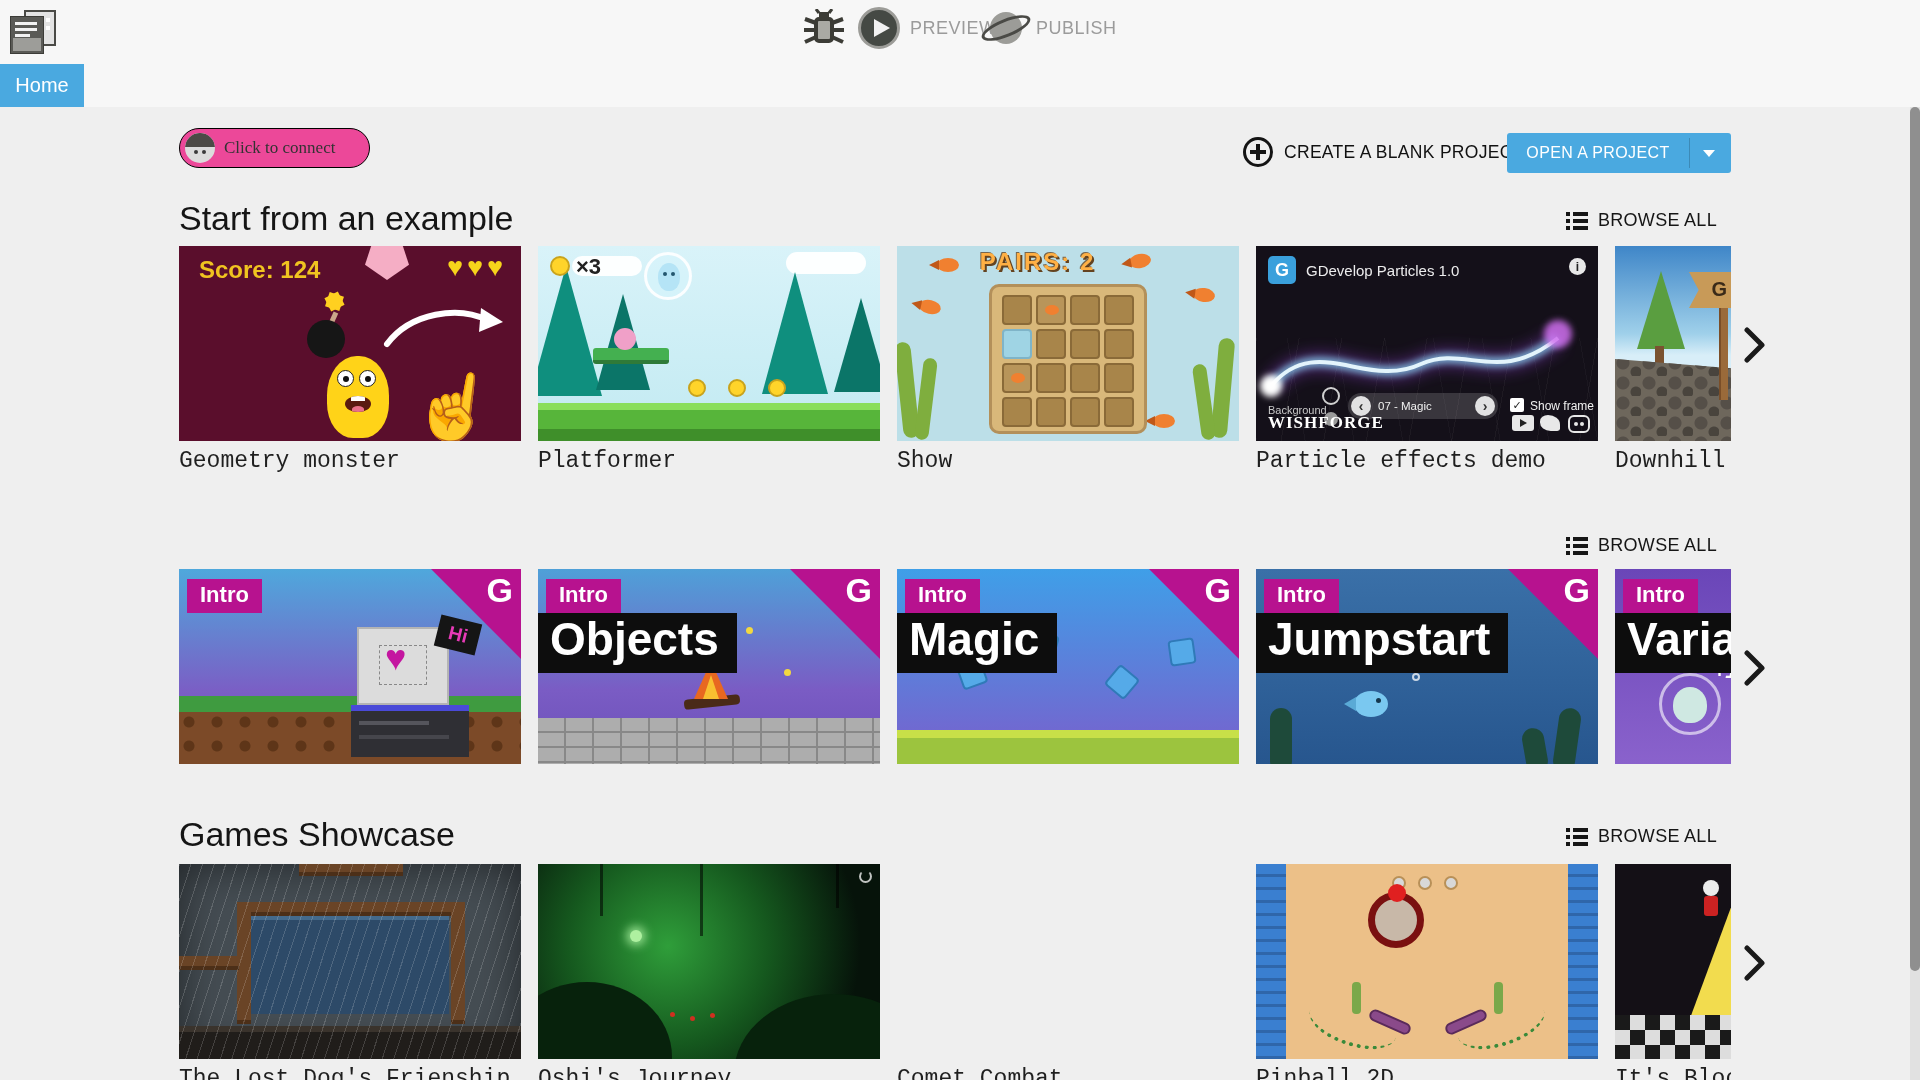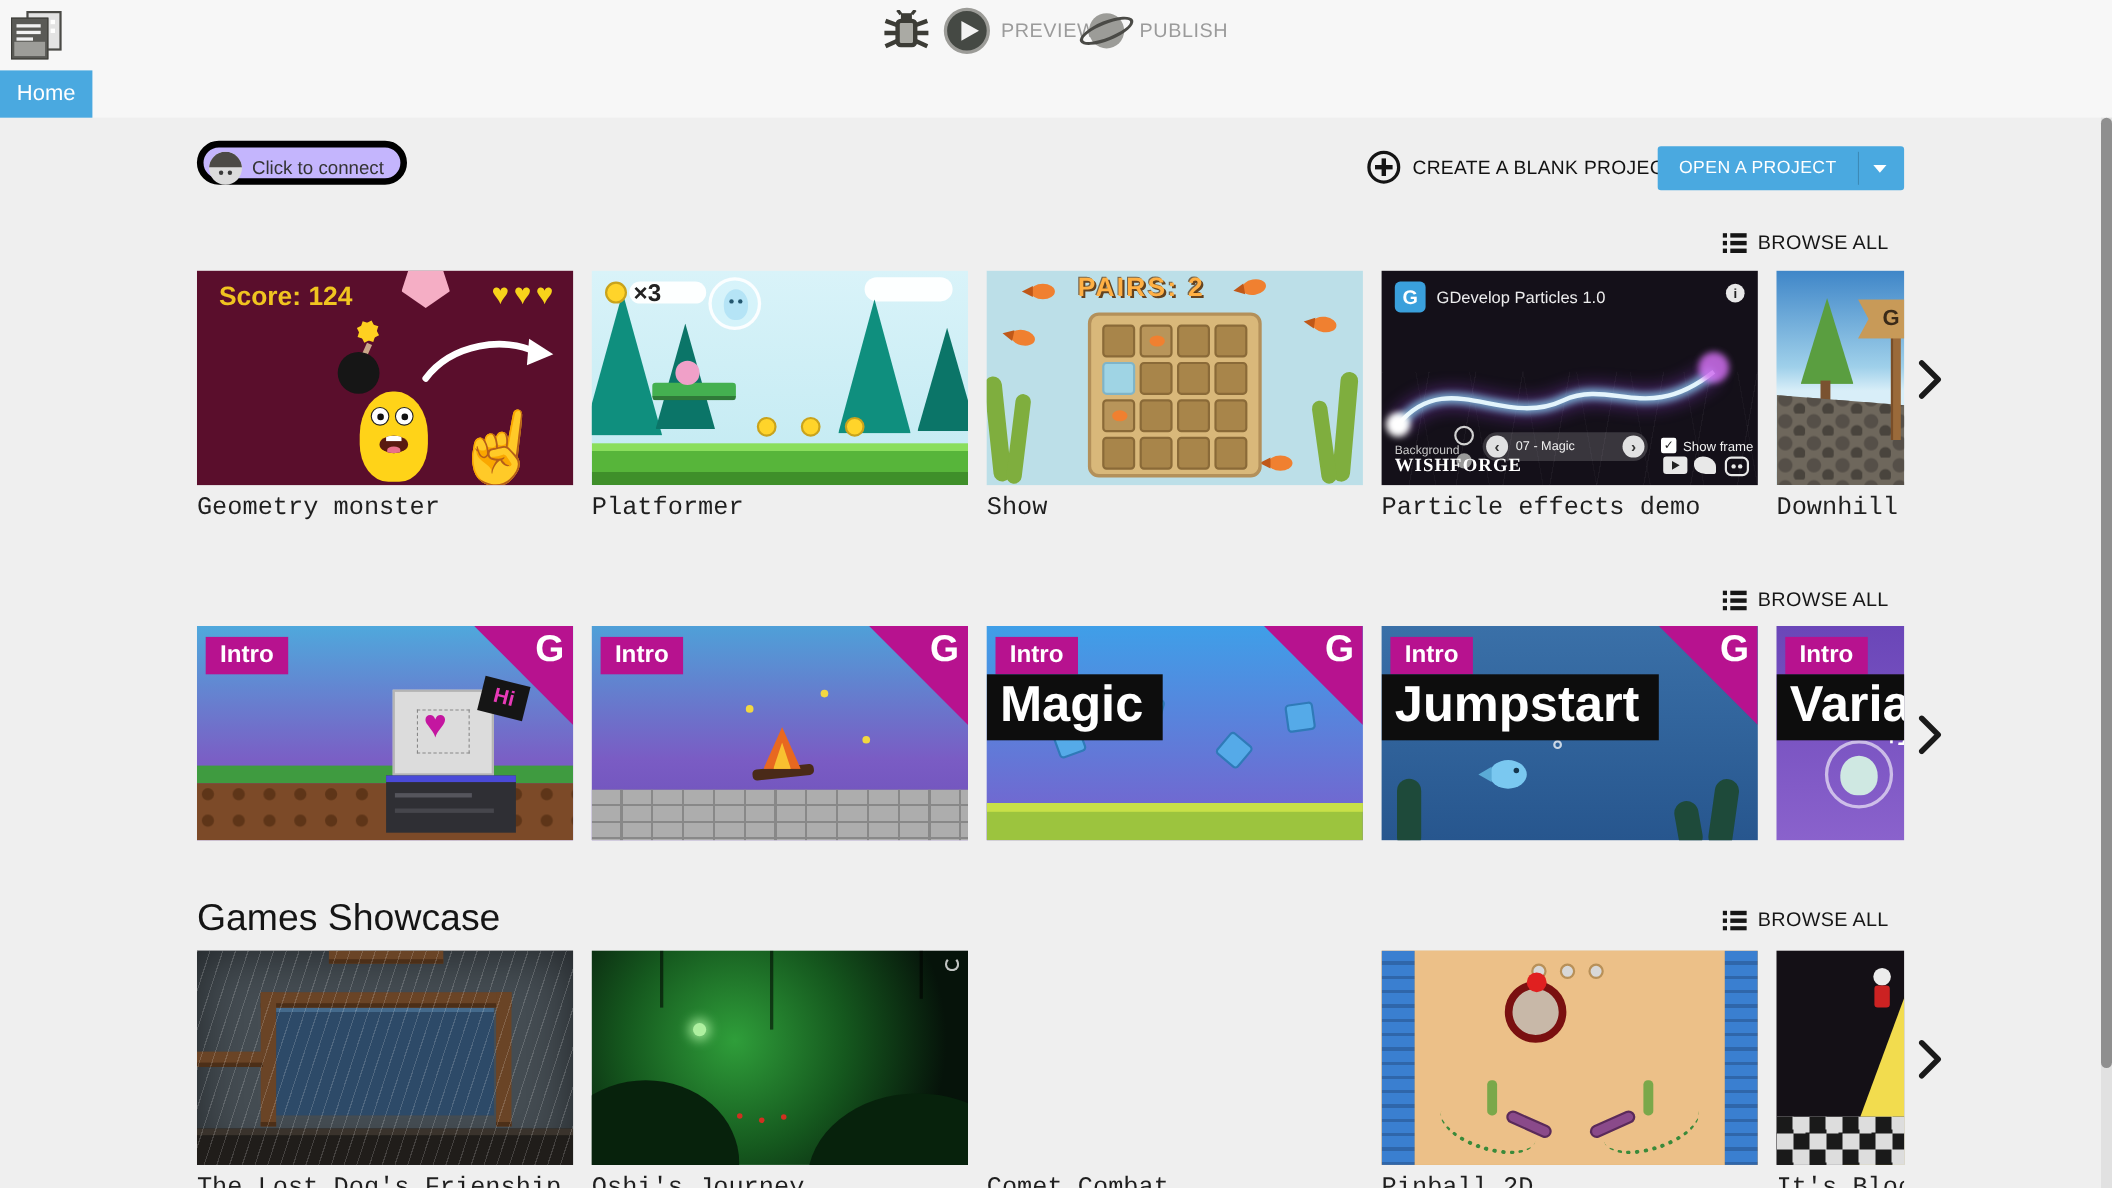--- a/index.html
+++ b/index.html
@@ -29,21 +29,21 @@
   .planet-ball{position:absolute;left:4px;top:4px;width:32px;height:32px;border-radius:50%;background:#9c9c98;}
   .planet-ring{position:absolute;left:-6px;top:11px;width:52px;height:18px;border:3px solid #4a4a46;border-radius:50%;transform:rotate(-22deg);}
   .home-tab{left:0;top:64px;width:84px;height:43px;background:var(--accent-blue,#4aa9e0);color:#fff;
     font-size:20px;display:flex;align-items:center;justify-content:center;cursor:pointer;}
 
   
   .scroll-track{right:0;top:107px;width:10px;height:973px;background:#e1e1e1;}
   .scroll-thumb{right:0;top:107px;width:10px;height:864px;background:var(--scroll-thumb,#8f8f8f);border-radius:5px;}
 
   
-  .connect-btn{left:179px;top:128px;width:191px;height:40px;border:6px solid #000000;border-radius:21px;background:#c4b5fd;cursor:pointer;}
+  .connect-btn{left:179px;top:128px;width:191px;height:40px;border:1px solid #000000;border-radius:21px;background:#ec4899;cursor:pointer;font-family:Liberation Serif, serif;}
   .avatar{position:absolute;left:5px;top:4px;width:30px;height:30px;border-radius:50%;background:#dcdcdc;overflow:hidden;}
   .avatar-hair{position:absolute;left:0;top:0;width:30px;height:14px;border-radius:15px 15px 0 0;background:#4c4a46;}
   .avatar-eye{position:absolute;top:17px;width:4px;height:4px;border-radius:50%;background:#3a3a3a;}
   .connect-label{position:absolute;left:44px;top:0;line-height:38px;font-size:17px;color:#333;}
   .create-btn{left:1243px;top:134px;height:36px;cursor:pointer;}
   .plus-ic{position:absolute;left:0;top:3px;width:30px;height:30px;border:3px solid #141414;border-radius:50%;}
   .plus-ic:before{content:"";position:absolute;left:4px;top:10px;width:16px;height:4px;background:#141414;}
   .plus-ic:after{content:"";position:absolute;left:10px;top:4px;width:4px;height:16px;background:#141414;}
   .create-label{position:absolute;left:41px;top:0;line-height:36px;font-size:17.5px;color:#111;letter-spacing:.3px;white-space:nowrap;}
   .open-btn{left:1507px;top:133px;width:224px;height:40px;background:var(--accent-blue,#4aa9e0);border-radius:3px;cursor:pointer;}
@@ -280,20 +280,21 @@
     <span class="plus-ic"></span>
     <span class="create-label">CREATE A BLANK PROJECT</span>
   </div>
 
   <div class="abs open-btn">
     <span class="open-label">OPEN A PROJECT</span>
     <span class="open-divider"></span>
     <span class="open-caret"></span>
   </div>
 
+  <div class="abs sec-title" style="left:179px;top:196px;">Start from an example</div>
   <div class="abs browse" style="right:203px;top:206px;">
     <svg width="22" height="19" viewBox="0 0 22 19">
       <rect x="0" y="1" width="4" height="4" fill="#161616"></rect>
         <rect x="7" y="1" width="15" height="4" fill="#161616"></rect>
       <rect x="0" y="8" width="4" height="4" fill="#161616"></rect>
         <rect x="7" y="8" width="15" height="4" fill="#161616"></rect>
       <rect x="0" y="15" width="4" height="4" fill="#161616"></rect>
         <rect x="7" y="15" width="15" height="4" fill="#161616"></rect>
     </svg>
     <span class="browse-label">BROWSE ALL</span>
@@ -459,20 +460,21 @@
     <div class="card c1 t-objects">
       <div class="to-wall"></div>
       <div class="to-log"></div>
         <div class="to-flame"></div>
       <div class="to-fly" style="left:140px;top:72px;"></div>
       <div class="to-fly" style="left:208px;top:58px;"></div>
       <div class="to-fly" style="left:246px;top:100px;"></div>
       <div class="tut-corner"></div>
       <span class="tut-logo">G</span>
       <span class="tut-badge">Intro</span>
+      <span class="tut-title">Objects</span>
     </div>
     <div class="card c2 t-events">
       <div class="te-ground"></div>
       <div class="te-sq" style="left:62px;top:92px;transform:rotate(-20deg);"></div>
       <div class="te-sq" style="left:134px;top:64px;transform:rotate(15deg);"></div>
       <div class="te-sq" style="left:212px;top:100px;transform:rotate(40deg);"></div>
       <div class="te-sq" style="left:272px;top:70px;transform:rotate(-8deg);"></div>
       <div class="tut-corner"></div>
       <span class="tut-logo">G</span>
       <span class="tut-badge">Intro</span>

